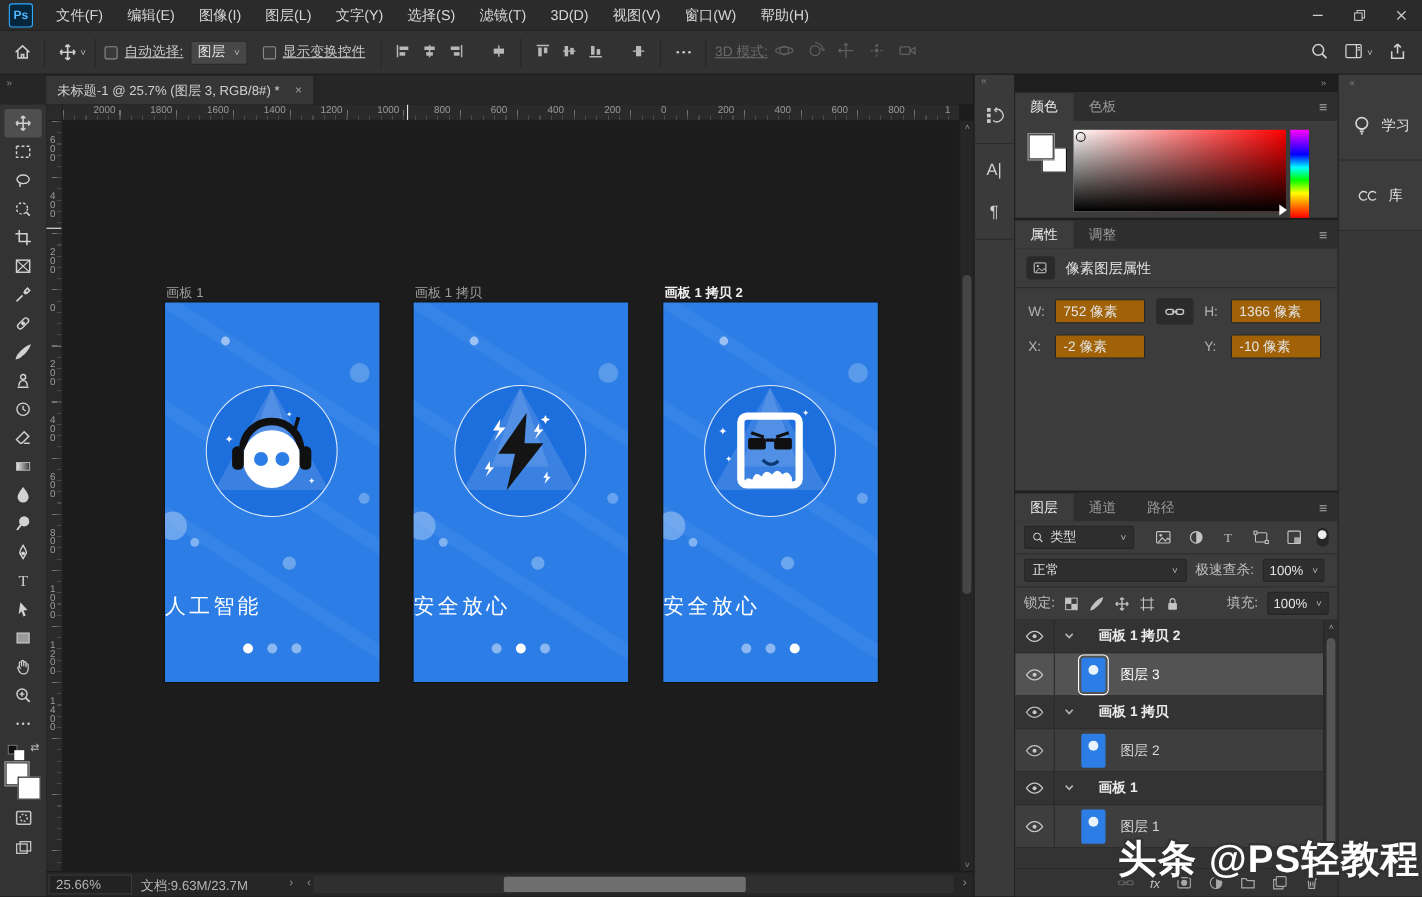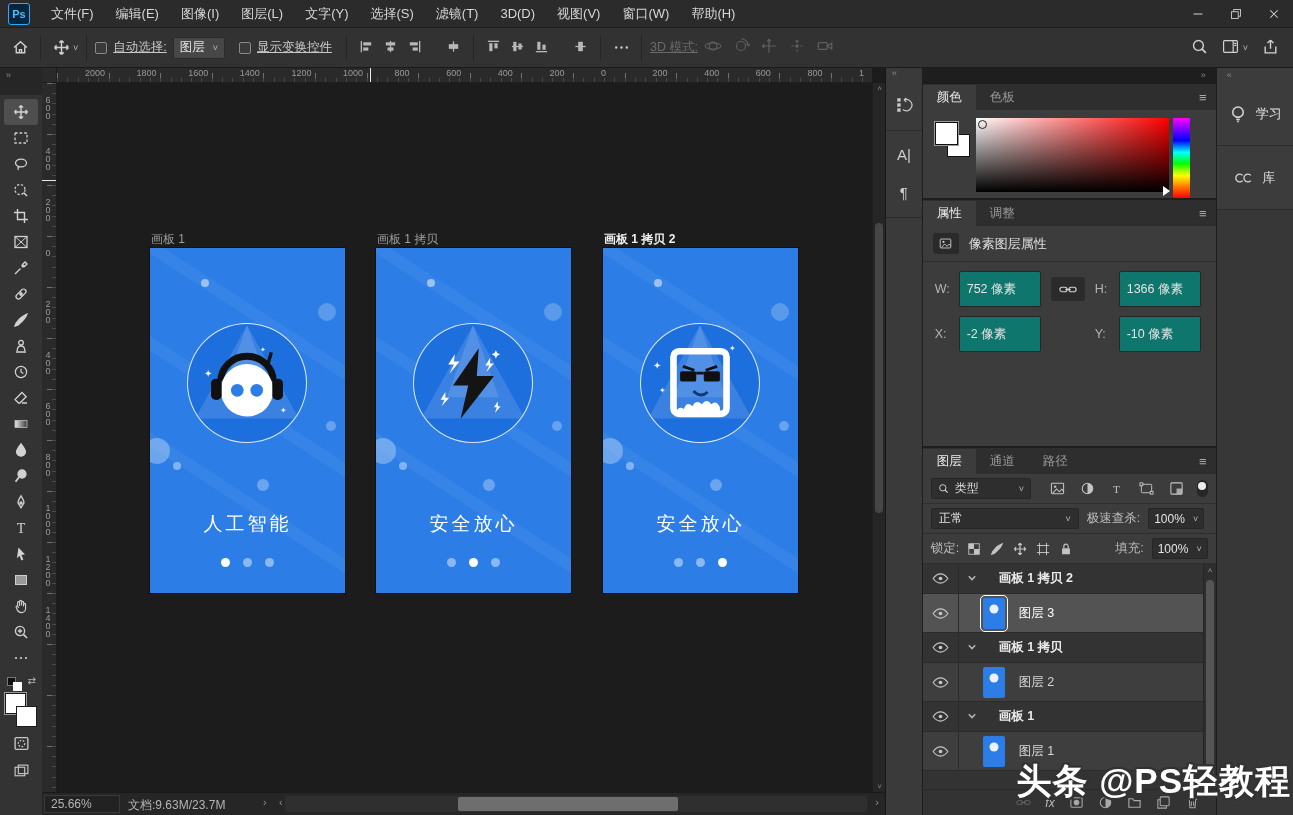--- a/index.html
+++ b/index.html
@@ -82,21 +82,21 @@
   .artboard.selected .ab-label { color:#f0f0f0; font-weight:bold; }
   .ab-screen { position:absolute; inset:0; background:var(--ab-blue,#2c7ee6); overflow:hidden; box-shadow:0 0 0 1px rgba(0,0,0,.35); }
   .stripe { position:absolute; width:150%; height:12px; background:rgba(255,255,255,.05); transform:rotate(33deg); left:-20%; }
   .deco { position:absolute; border-radius:50%; background:#fff; }
   .hero { position:absolute; left:37px; top:75px; width:120px; height:120px; border-radius:50%;
     background:#1d6fde; border:1px solid rgba(255,255,255,.85); overflow:hidden; }
   .cone1 { position:absolute; inset:0; background:rgba(255,255,255,.13); clip-path:polygon(50% 1%, 6% 80%, 94% 80%); }
   .cone2 { position:absolute; inset:0; background:rgba(255,255,255,.12); clip-path:polygon(50% 1%, 28% 62%, 72% 62%); }
   .hero-icon { position:absolute; left:50%; top:52%; transform:translate(-50%,-50%); }
   .spark { position:absolute; color:#fff; font-size:10px; opacity:.95; }
-  .ab-title { position:absolute; left:0; right:0; top:263px; text-align:center; color:#fff; font-size:19px; letter-spacing:3px; }
+  .ab-title { position:absolute; left:0; right:0; top:263px; text-align:left; color:#fff; font-size:19px; letter-spacing:3px; }
   .dots { position:absolute; left:0; right:0; top:310px; display:flex; justify-content:center; gap:13px; }
   .dot { width:9px; height:9px; border-radius:50%; background:rgba(255,255,255,.45); }
   .dot.active { background:#fff; }
 
   
   .statusbar { height:23px; background:#262626; position:relative; border-top:1px solid #1a1a1a; color:#b5b5b5; font-size:12px; }
   .zoom-box { position:absolute; left:2px; top:2px; width:76px; height:18px; border:1px solid #3a3a3a; background:#222; display:flex; align-items:center; padding-left:6px; }
   .doc-info { position:absolute; left:86px; top:4px; }
   .st-arrow { position:absolute; top:3px; color:#8f8f8f; font-size:11px; }
   .hscroll-track { position:absolute; left:243px; right:18px; top:3px; height:16px; background:#2f2f2f; border-radius:2px; }
@@ -128,21 +128,21 @@
   .cp-hue { position:absolute; left:250px; top:8px; width:17px; height:80px;
     background:linear-gradient(to bottom,#ff00ff,#7d00ff 14%,#0000ff 28%,#00ffff 43%,#00ff00 57%,#ffff00 72%,#ff7700 86%,#ff0000); }
   .cp-slider { position:absolute; left:240px; top:76px; width:0; height:0; border-top:5px solid transparent; border-bottom:5px solid transparent; border-left:7px solid #fff; }
 
   .props-head { display:flex; align-items:center; gap:10px; padding:7px 10px; border-bottom:1px solid #2c2c2c; }
   .props-head .tile { width:26px; height:21px; background:#2a2a2a; border-radius:3px; display:flex; align-items:center; justify-content:center; color:#d0d0d0; }
   .props-head .tile svg { width:15px; height:13px; }
   .props-title { font-size:13px; color:#e0e0e0; }
   .prow { display:flex; align-items:center; padding:9px 12px 0 12px; gap:6px; }
   .plabel { width:18px; color:#b3b3b3; font-size:12.5px; }
-  .pfield { width:82px; height:36px; background:#0f766e; border:1px solid #262626; border-radius:2px; color:#e3e3e3; display:flex; align-items:center; padding-left:7px; font-size:12.5px; }
+  .pfield { width:82px; height:22px; background:#a16207; border:1px solid #262626; border-radius:2px; color:#e3e3e3; display:flex; align-items:center; padding-left:7px; font-size:12.5px; }
   .linkbtn { width:34px; height:24px; background:#2b2b2b; border-radius:3px; display:flex; align-items:center; justify-content:center; color:#cfcfcf; margin:0 4px; }
   .linkbtn svg { width:18px; height:11px; }
   .props-rest { height:148px; }
 
   .layers-panel { flex:1; display:flex; flex-direction:column; }
   .lrowbar { height:30px; display:flex; align-items:center; padding:0 8px; gap:8px; border-bottom:1px solid #2e2e2e; }
   .typefield { width:102px; height:21px; background:#2e2e2e; border:1px solid #262626; border-radius:2px; display:flex; align-items:center; gap:6px; padding:0 6px; color:#dedede; }
   .typefield svg { width:11px; height:11px; }
   .typefield .chev { margin-left:auto; }
   .fico { display:flex; align-items:center; justify-content:center; width:22px; color:#c4c4c4; }
@@ -501,20 +501,26 @@
         </div>
       <div class="tool-small">
           <svg viewBox="0 0 16 16" fill="none" stroke="currentColor" stroke-width="1.1">
             <rect x="2" y="4" width="9" height="8"></rect>
             <rect x="5" y="2" width="9" height="8"></rect>
           </svg>
         </div>
     </div>
 
     <div class="canvas-col">
+      <div class="tabstrip">
+        <div class="doc-tab">
+          <span>未标题-1 @ 25.7% (图层 3, RGB/8#) *</span>
+          <span class="tab-close">×</span>
+        </div>
+      </div>
       <div class="canvas-area">
         <div class="ruler-corner"></div>
         <div class="ruler-top" id="ruler-top">
             <div class="ruler-marker-x"></div>
             <span class="rlab" style="left: 28px;">2000</span>
             <span class="rlab" style="left: 79.6px;">1800</span>
             <span class="rlab" style="left: 131.2px;">1600</span>
             <span class="rlab" style="left: 182.8px;">1400</span>
             <span class="rlab" style="left: 234.4px;">1200</span>
             <span class="rlab" style="left: 286px;">1000</span>

